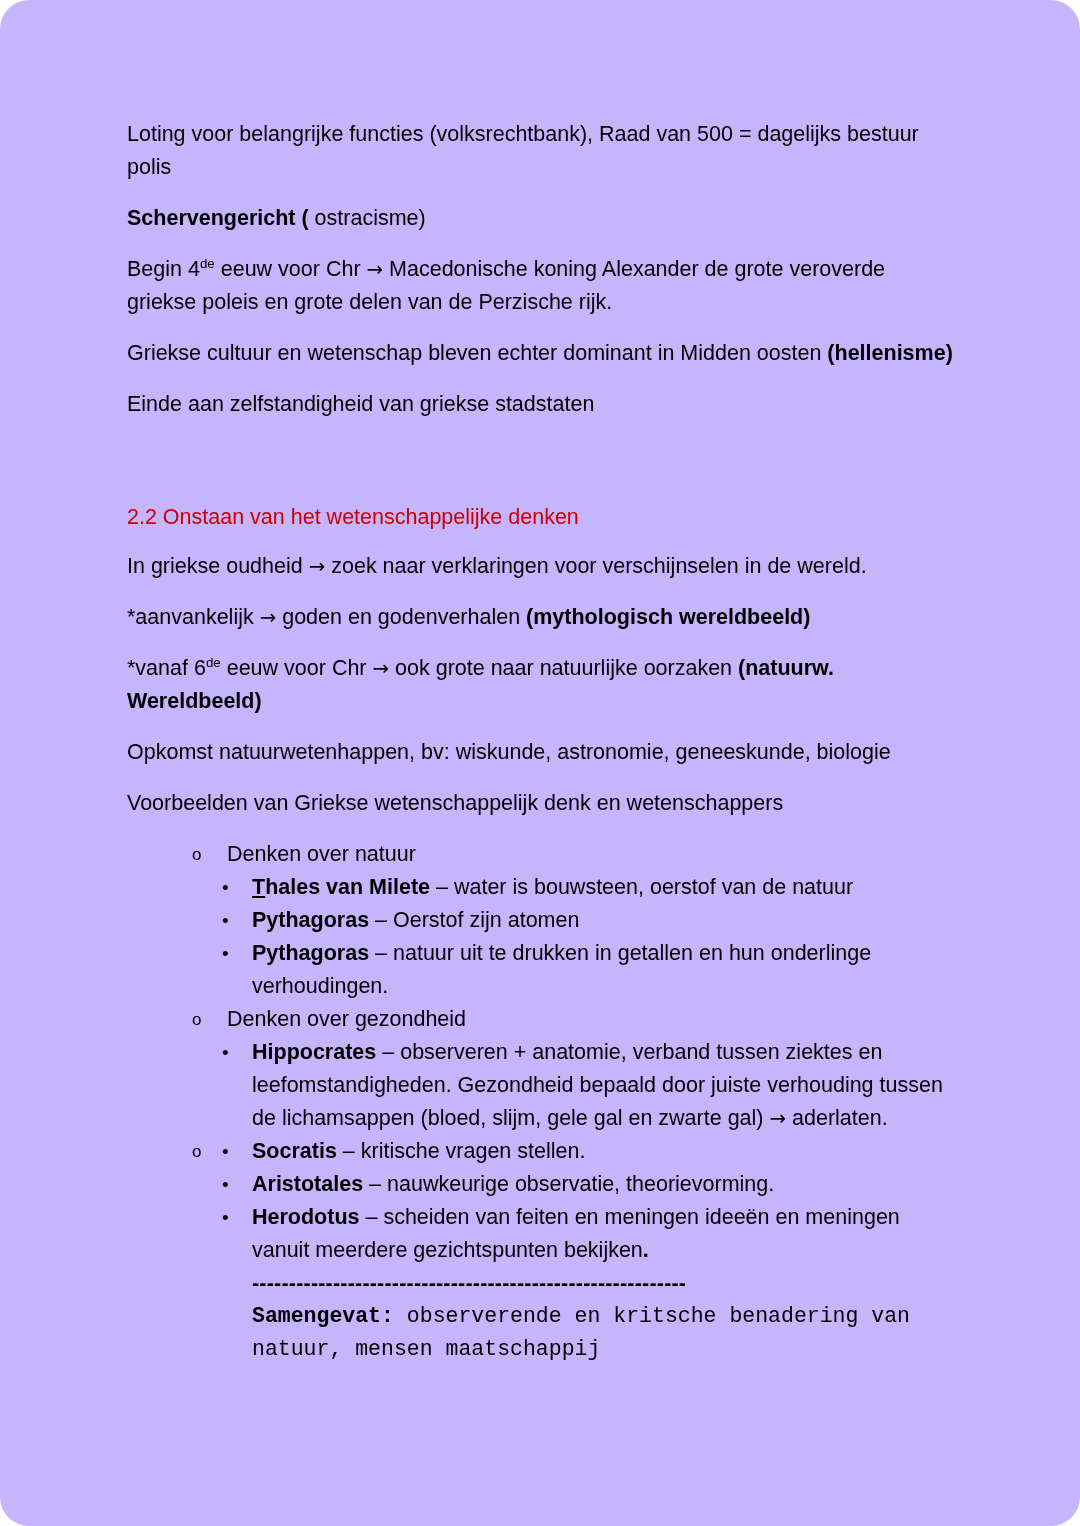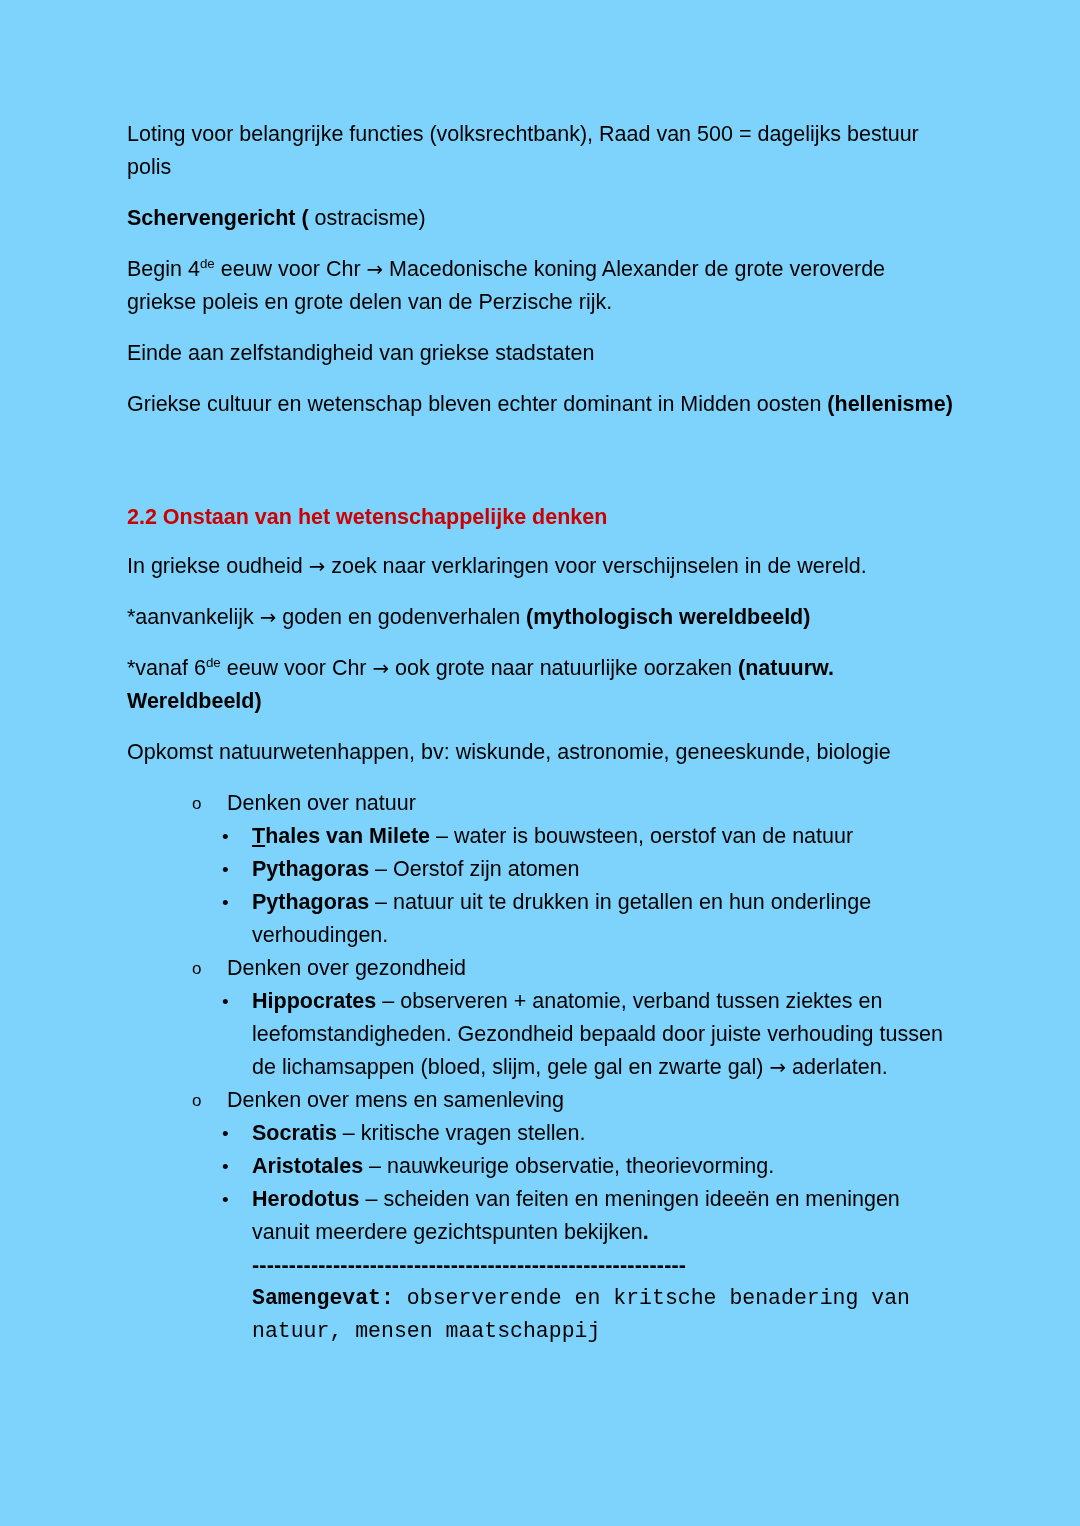--- a/index.html
+++ b/index.html
@@ -11,23 +11,24 @@
     width: 1080px;
     height: 1526px;
     font-family: "Liberation Sans", sans-serif;
     color: #000000;
     -webkit-font-smoothing: antialiased;
   }
   .page {
     position: relative;
     width: 1080px;
     height: 1526px;
-    background: #7dd3fc;
+    background: #c4b5fd;
     box-sizing: border-box;
     padding: 118px 127px 0 127px;
+    border-radius: 29px;
   }
   .doc-body {
     width: 826px;
   }
   p.para {
     margin: 0 0 18px 0;
     font-size: 21.5px;
     line-height: 33px;
     color: #000000;
   }
@@ -39,21 +40,21 @@
     line-height: 0;
   }
   .arrow {
     font-family: "DejaVu Sans", sans-serif;
     font-size: 0.92em;
   }
   h2.section-heading {
     margin: 0 0 16px 0;
     font-size: 21.5px;
     line-height: 33px;
-    font-weight: bold;
+    font-weight: normal;
     color: #CC0000;
   }
   .heading-gap { height: 62px; }
   ul.level1 {
     list-style: none;
     margin: 0;
     padding: 0;
   }
   li.l1 {
     position: relative;
@@ -114,45 +115,46 @@
     <p class="para">Loting voor belangrijke functies (volksrechtbank), Raad van 500 = dagelijks bestuur polis</p>
 
     <p class="para">
       <span class="b">Schervengericht (</span><span> ostracisme)</span>
     </p>
 
     <p class="para">
       <span>Begin 4</span><sup>de</sup><span> eeuw voor Chr </span><span class="arrow">→</span><span> Macedonische koning Alexander de grote veroverde griekse poleis en grote delen van de Perzische rijk.</span>
     </p>
 
+    <p class="para">
+      <span>Griekse cultuur en wetenschap bleven echter dominant in Midden oosten </span><span class="b">(hellenisme)</span>
+    </p>
+
     <p class="para">Einde aan zelfstandigheid van griekse stadstaten</p>
 
-    <p class="para">
-      <span>Griekse cultuur en wetenschap bleven echter dominant in Midden oosten </span><span class="b">(hellenisme)</span>
-    </p>
-
     <div class="heading-gap"></div>
 
     <h2 class="section-heading">2.2 Onstaan van het wetenschappelijke denken</h2>
 
     <p class="para">
       <span>In griekse oudheid </span><span class="arrow">→</span><span> zoek naar verklaringen voor verschijnselen in de wereld.</span>
     </p>
 
     <p class="para">
       <span>*aanvankelijk </span><span class="arrow">→</span><span>  goden en godenverhalen </span><span class="b">(mythologisch wereldbeeld)</span>
     </p>
 
     <p class="para">
       <span>*vanaf 6</span><sup>de</sup><span> eeuw voor Chr </span><span class="arrow">→</span><span> ook grote naar natuurlijke oorzaken </span><span class="b">(natuurw. Wereldbeeld)</span>
     </p>
 
 
     <p class="para">Opkomst natuurwetenhappen, bv: wiskunde, astronomie, geneeskunde, biologie</p>
 
+    <p class="para">Voorbeelden van Griekse wetenschappelijk denk en wetenschappers</p>
 
     <ul class="level1">
 
       <li class="l1">
         <span class="marker-o">o</span>
         <span class="l1-text">Denken over natuur</span>
       </li>
       <ul class="level2">
         <li class="l2">
           <span class="marker-dot">•</span>
@@ -174,21 +176,20 @@
       </li>
       <ul class="level2">
         <li class="l2">
           <span class="marker-dot">•</span>
           <span class="b">Hippocrates</span><span> – observeren + anatomie, verband tussen ziektes en leefomstandigheden. Gezondheid bepaald door juiste verhouding tussen de lichamsappen (bloed, slijm, gele gal en zwarte gal) </span><span class="arrow">→</span><span> aderlaten.</span>
         </li>
       </ul>
 
       <li class="l1">
         <span class="marker-o">o</span>
-        <span class="l1-text">Denken over mens en samenleving</span>
       </li>
       <ul class="level2">
         <li class="l2">
           <span class="marker-dot">•</span>
           <span class="b">Socratis</span><span> – kritische vragen stellen.</span>
         </li>
         <li class="l2">
           <span class="marker-dot">•</span>
           <span class="b">Aristotales</span><span> – nauwkeurige observatie, theorievorming.</span>
         </li>

